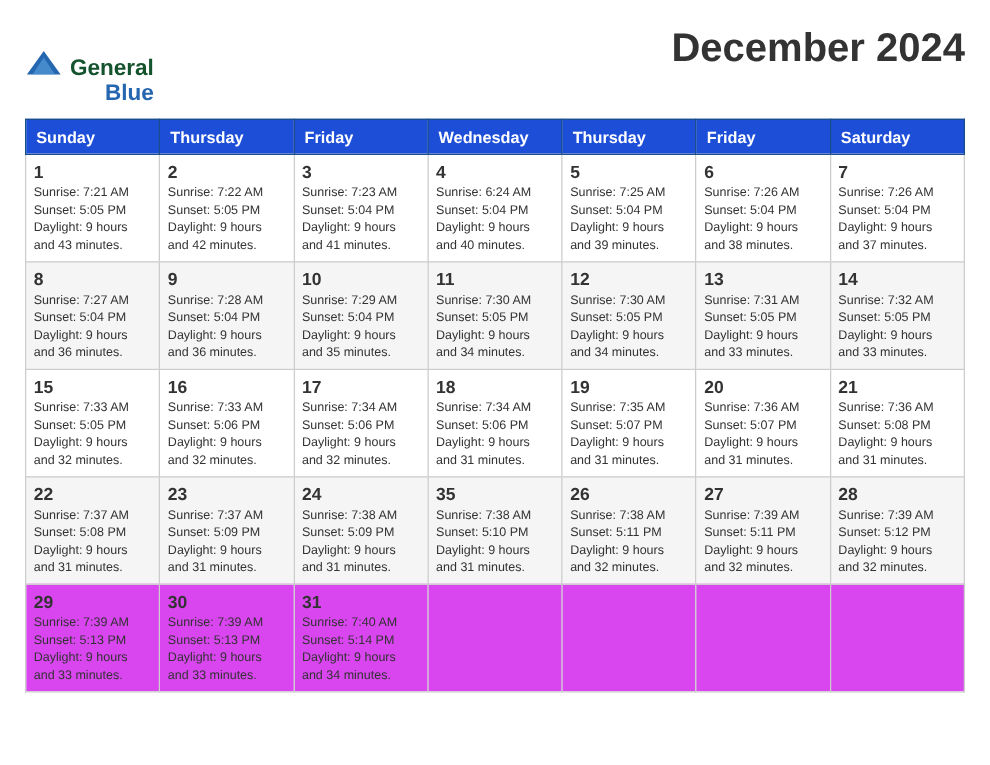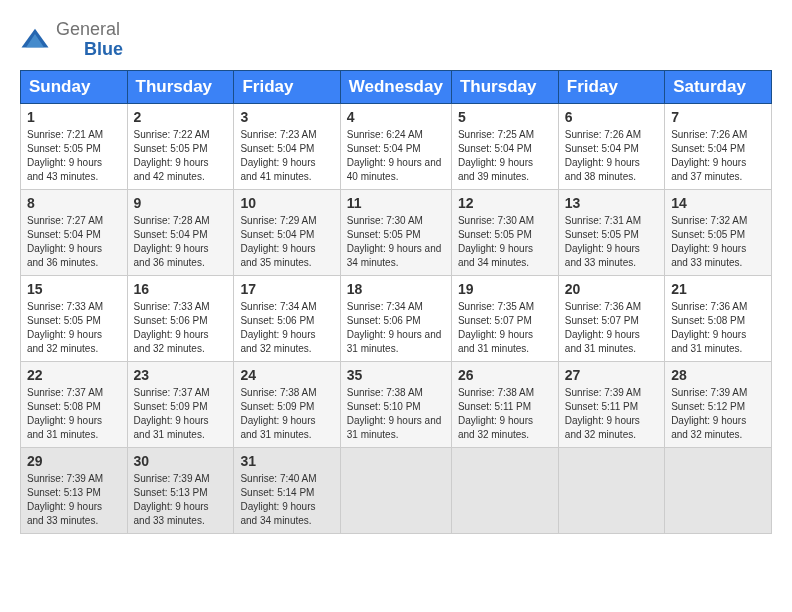--- a/index.html
+++ b/index.html
@@ -21,22 +21,23 @@
       align-items: center;
       gap: 6px;
     }
     .logo-text {
       display: flex;
       flex-direction: column;
       line-height: 1.1;
     }
     .logo-general {
       font-size: 18px;
-      font-weight: normal;
-      color: #737373;
+      font-weight: bold;
+      color: #14532d;
+      margin-top: 25px;
     }
     .logo-blue {
       font-size: 18px;
       font-weight: bold;
       color: #2566b0;
       margin-left: 28px;
     }
     .logo-icon {
       width: 30px;
       height: 30px;
@@ -52,25 +53,25 @@
     .location {
       font-size: 14px;
       color: #555;
     }
     .calendar {
       width: 100%;
       border-collapse: collapse;
       font-size: 11px;
     }
     .calendar th {
-      background: #3b82f6;
+      background: #1d4ed8;
       color: #fff;
       padding: 6px 8px;
       text-align: left;
-      font-size: 17px;
+      font-size: 13px;
       font-weight: bold;
       border: 1px solid #1a4e8a;
     }
     .calendar td {
       border: 1px solid #ccc;
       vertical-align: top;
       padding: 5px 6px;
       width: 14.28%;
       min-height: 80px;
       background: #fff;
@@ -87,38 +88,39 @@
     }
     .day-info {
       color: #333;
       font-size: 10px;
       line-height: 1.4;
     }
     .empty-cell {
       background: #f9f9f9;
     }
     .last-row td {
-      background: #e5e5e5;
+      background: #d946ef;
     }
   </style>
 </head>
 <body>
 
 <div class="header">
   <div class="logo">
     <svg class="logo-icon" viewBox="0 0 40 40">
       <polygon points="20,5 38,30 2,30" fill="#2566b0"></polygon>
       <polygon points="20,12 32,30 8,30" fill="#5ba3e0" opacity="0.6"></polygon>
     </svg>
     <div class="logo-text">
       <span class="logo-general">General</span>
       <span class="logo-blue">Blue</span>
     </div>
   </div>
   <div class="title-section">
+    <div class="month-year">December 2024</div>
   </div>
 </div>
 
 <table class="calendar">
   <thead>
     <tr>
     <th>Sunday</th>
         <th>Thursday</th>
         <th>Friday</th>
         <th>Wednesday</th>

